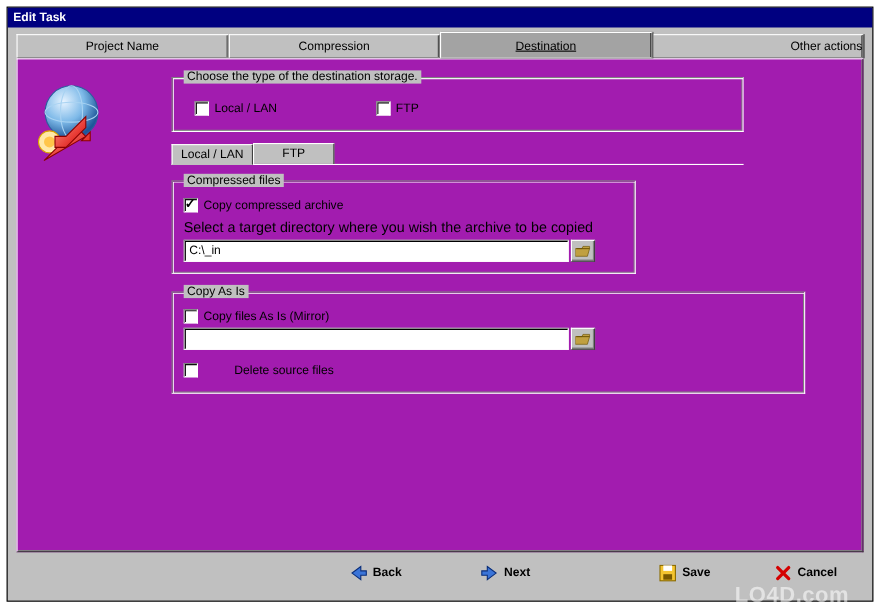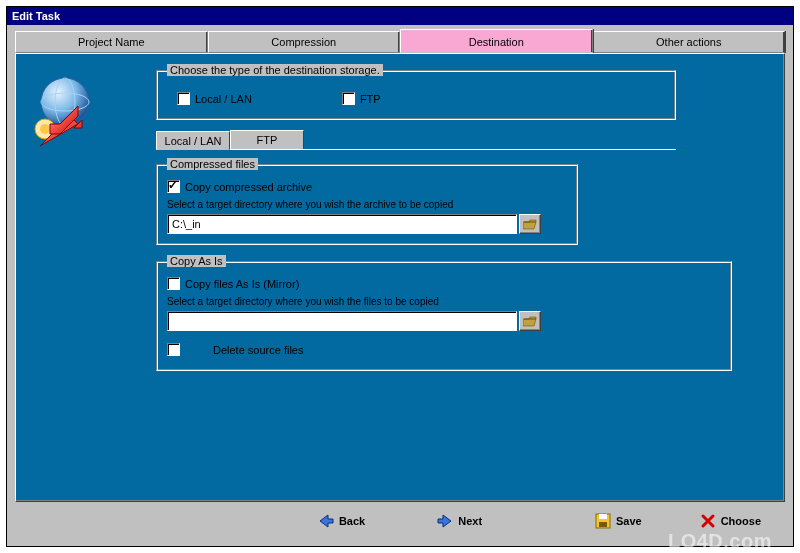--- a/index.html
+++ b/index.html
@@ -53,38 +53,39 @@
     border-bottom: 1px solid #808080;
     background: #c0c0c0;
     text-align: center;
     line-height: 20px;
     font-size: 11px;
     margin-right: 0;
     position: relative;
     box-shadow: inset -1px 0 0 #404040, 1px 0 0 #404040;
     cursor: default;
   }
-  .tab:last-child { border-right: 1px solid #404040; }
+  .tab:last-child { border-right: 1px solid #404040; text-align: right; }
   .tab.active {
-    background: #f9a8d4;
+    background: #a3a3a3;
     border-bottom: 1px solid #c0c0c0;
     top: 0;
     z-index: 2;
     height: 24px;
     margin-top: -2px;
     line-height: 24px;
+    text-decoration: underline;
   }
   .tab-panel {
     border: 1px solid #fff;
     border-top: 1px solid #fff;
     border-right: 1px solid #404040;
     border-bottom: 1px solid #404040;
     box-shadow: inset -1px -1px 0 #808080;
     flex: 1;
-    background: #0369a1;
+    background: #a21caf;
     position: relative;
     padding: 10px;
     display: flex;
   }
   .side-icon {
     width: 130px;
     padding: 10px 0 0 4px;
   }
   .main-col {
     flex: 1;
@@ -155,21 +156,21 @@
     font-size: 11px;
     cursor: default;
   }
   .subtab.active {
     border-bottom: 1px solid #c0c0c0;
     position: relative;
     top: 1px;
     background: #c0c0c0;
   }
   .desc {
-    font-size: 10px;
+    font-size: 13px;
     margin: 6px 0 4px 0;
   }
   .path-row {
     display: flex;
     gap: 0;
     margin-top: 2px;
   }
   .path-input {
     height: 20px;
     flex: 0 0 350px;
@@ -319,21 +320,20 @@
             </span>
           </div>
         </fieldset>
 
         <fieldset class="group" style="width:576px;">
           <legend>Copy As Is</legend>
           <label class="check-row">
             <span class="check"></span>
             <span>Copy files As Is (Mirror)</span>
           </label>
-          <div class="desc">Select a target directory where you wish the files to be copied</div>
           <div class="path-row">
             <input class="path-input" type="text" value="" style="">
             <span class="browse-btn">
               <svg width="14" height="12">
                 <path d="M1 4h5l1-2h6v2H1z M0 4h13l-2 7H0z" fill="#c0a040" stroke="#6b5200" stroke-width="0.6"></path>
               </svg>
             </span>
           </div>
           <label class="check-row" style="margin-top:12px;gap:33px;">
             <span class="check"></span>
@@ -365,21 +365,21 @@
             <rect x="1" y="1" width="14" height="14" fill="#f4c430" stroke="#8a6b00"></rect>
             <rect x="4" y="1" width="8" height="5" fill="#fff"></rect>
             <rect x="4" y="9" width="8" height="5" fill="#7a5900"></rect>
           </svg>
           <span style="font-weight:bold;">Save</span>
         </span>
         <span class="winbtn">
           <svg class="icon" viewBox="0 0 16 16">
             <path d="M3 3 L13 13 M13 3 L3 13" stroke="#d40000" stroke-width="3" stroke-linecap="round"></path>
           </svg>
-          <span style="font-weight:bold;">Choose</span>
+          <span style="font-weight:bold;">Cancel</span>
         </span>
       </div>
     </div>
 
   </div>
 </div>
 
 <div class="watermark">LO4D.com</div>
 
 </body></html>

